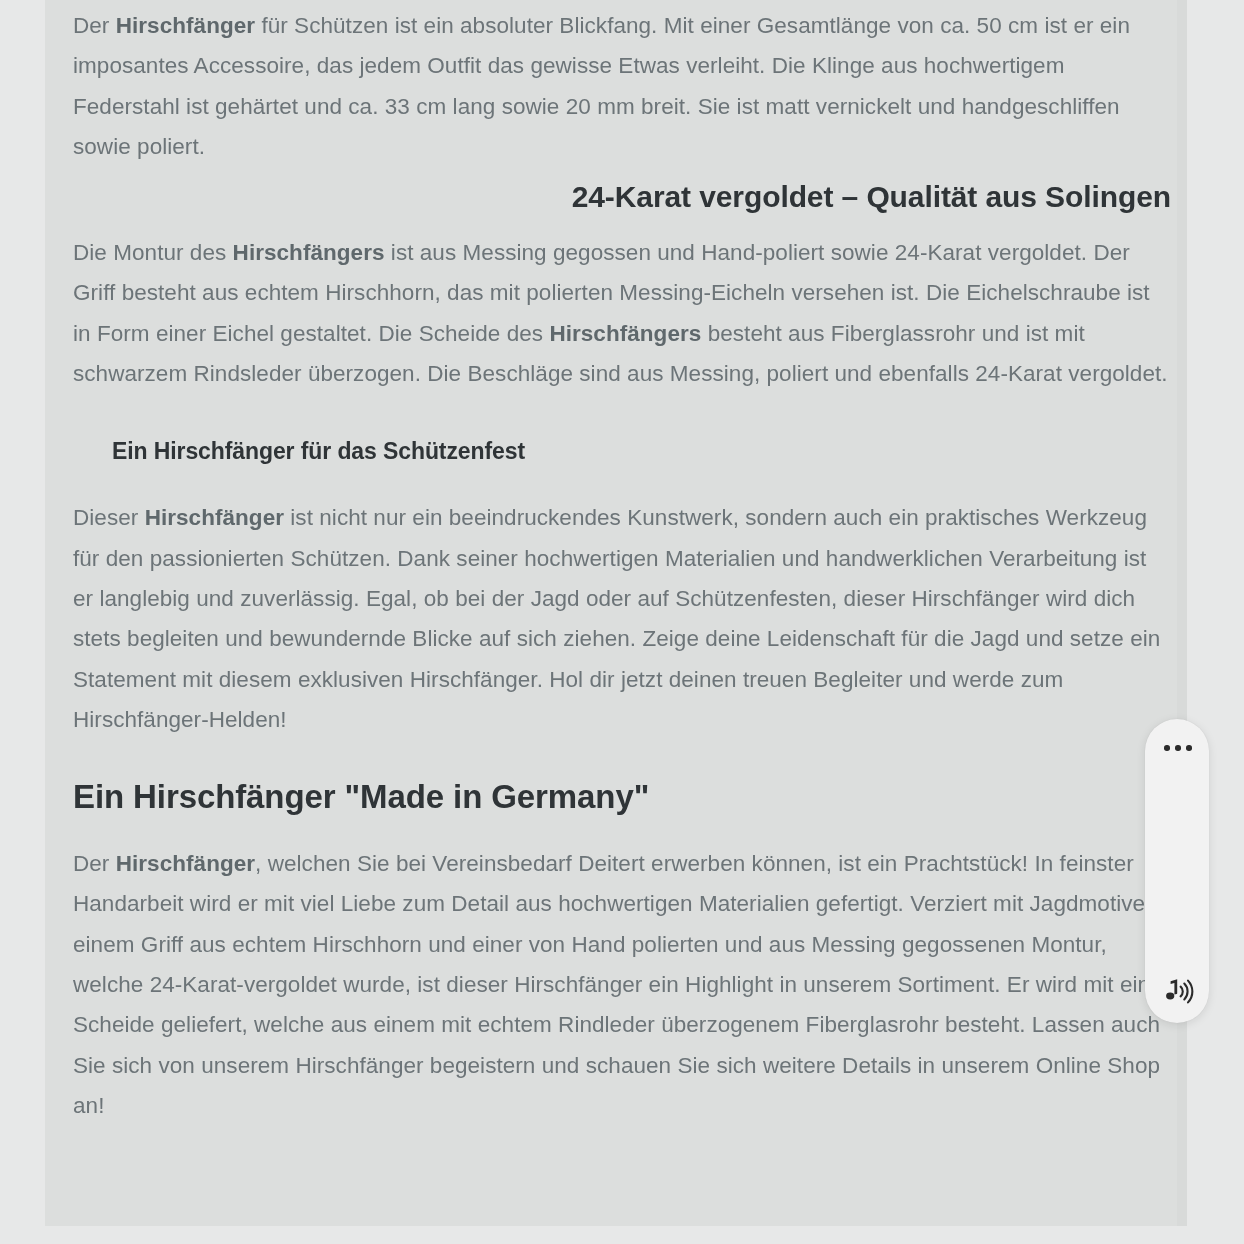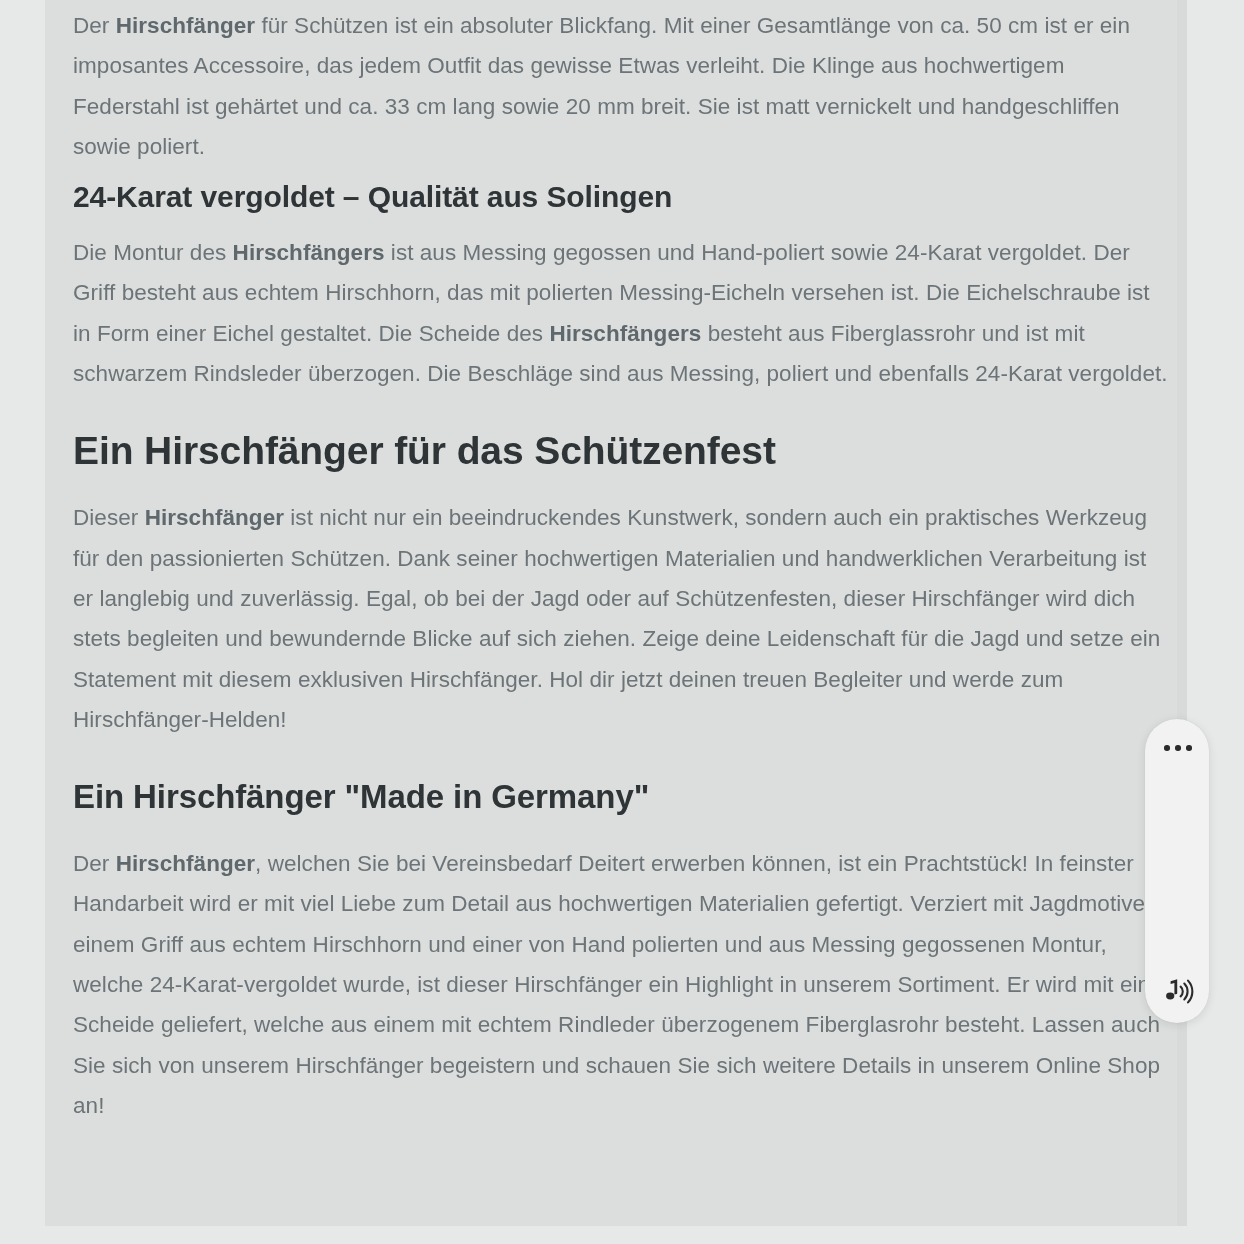--- a/index.html
+++ b/index.html
@@ -73,27 +73,29 @@
     font-weight: 700;
     letter-spacing: -0.1px;
     margin: 0;
   }
 
   h2.h-solingen {
     font-size: 30px;
     line-height: 44px;
     margin-top: 8px;
     margin-bottom: 14px;
+    text-align: right;
   }
 
   h2.h-schuetzenfest {
-    font-size: 39px;
+    font-size: 23px;
     line-height: 46px;
     margin-top: 34px;
     margin-bottom: 24px;
+    margin-left: 39px;
   }
 
   h2.h-germany {
     font-size: 33px;
     line-height: 46px;
     margin-top: 34px;
     margin-bottom: 24px;
   }
 
   

